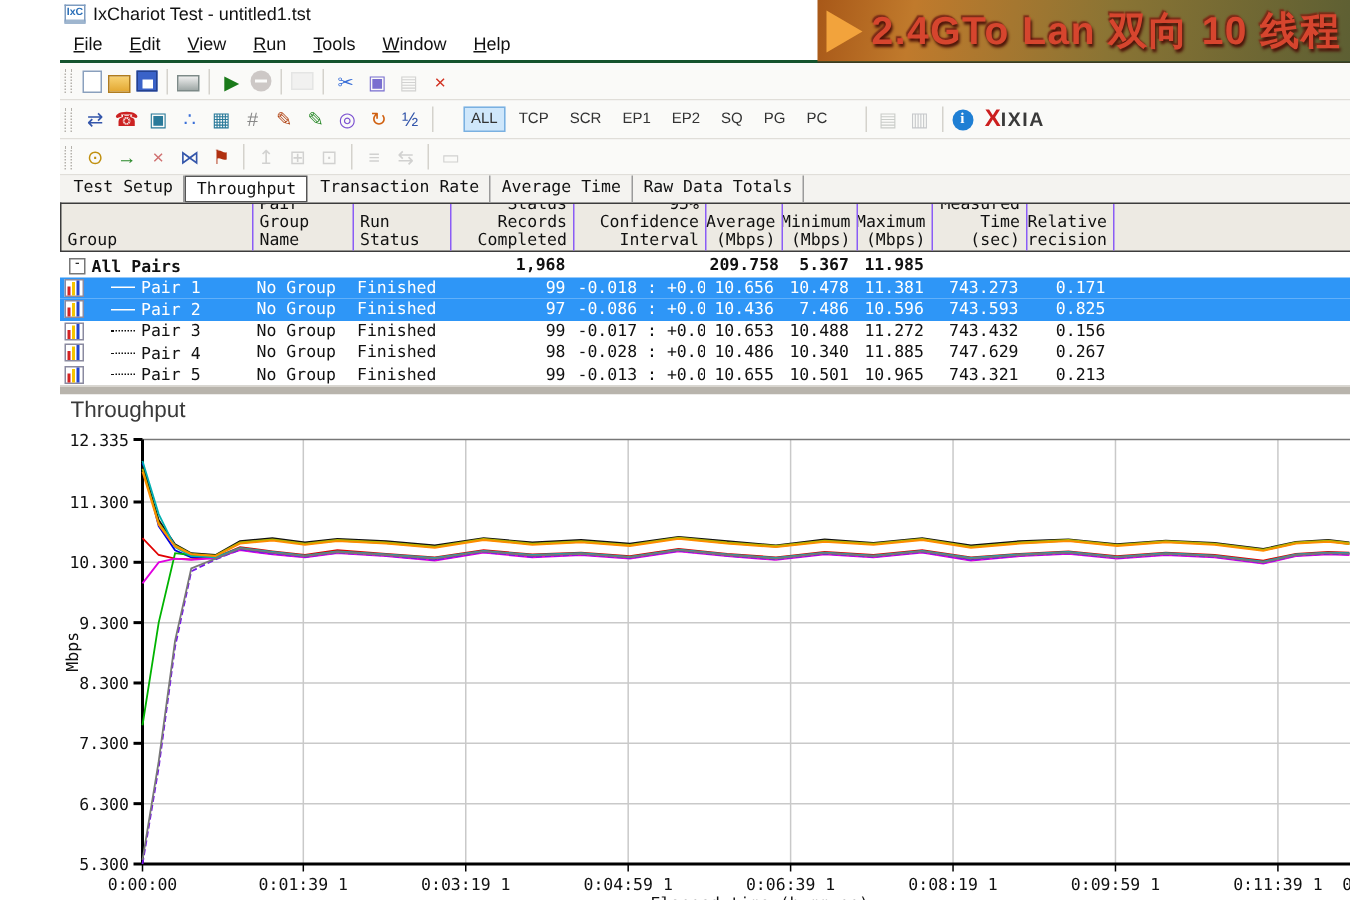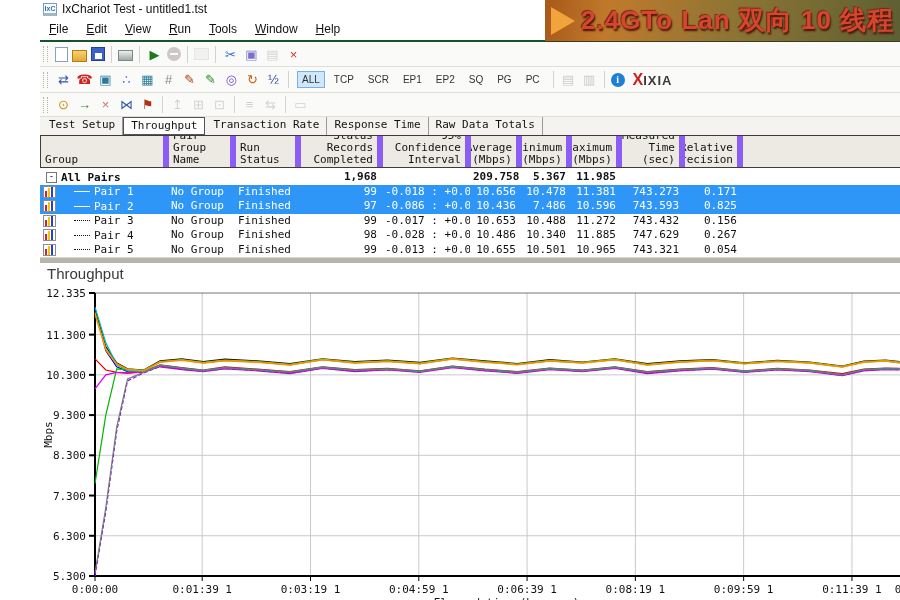--- a/index.html
+++ b/index.html
@@ -31,38 +31,38 @@
   .ic-doc{background:#fff;border:1px solid #8aa0bd;width:13px;height:15px;}
   .ic-folder{background:linear-gradient(#f8d272,#e3a832);border:1px solid #b07c1e;height:12px;width:15px;margin-top:3px;}
   .ic-save{background:#3a62c8;border:1px solid #24418e;width:14px;height:14px;position:relative;}
   .ic-save::after{content:"";position:absolute;left:3px;bottom:1px;width:7px;height:6px;background:#fff;}
   .ic-print{background:linear-gradient(#efefef,#9fa8a6);border:1px solid #7d8a88;width:15px;height:11px;margin-top:3px;}
   .ic-stop{background:#e05248;border-radius:50%;width:14px;height:14px;position:relative;}
   .ic-stop::after{content:"";position:absolute;left:3px;top:6px;width:8px;height:2px;background:#fff;}
   .ic-img{background:#dfe4ea;border:1px solid #b7c0cc;width:15px;height:12px;}
   .ic-info{background:#1f7fd4;border-radius:50%;color:#fff !important;font-size:10px;
            font-weight:bold;width:14px;height:14px;font-family:"Liberation Serif",serif;}
-  .filters{display:flex;align-items:center;margin:0 2px;}
+  .filters{display:flex;align-items:center;margin:0 14px;}
   .filter{font-size:10px;color:#333;padding:2px 4px;margin:0 2px;cursor:pointer;border:1px solid transparent;}
   .filter.active{background:#cfe7fb;border:1px solid #7ab0e0;}
   .brand{display:flex;align-items:baseline;margin-left:6px;cursor:default;}
   .brand .bx{color:#cc1f1f;font-size:16px;font-weight:bold;}
   .brand .bn{color:#3a3a3a;font-size:13px;font-weight:bold;letter-spacing:1px;}
 
   
   .tabbar{height:18px;display:flex;background:#f4f3f0;
           font:11px "DejaVu Sans Mono",monospace;padding-left:2px;}
   .tab{padding:1px 7px;border-right:1px solid #9a9a9a;color:#111;cursor:pointer;white-space:nowrap;}
   .tab.active{border:1px solid #555;background:#fff;margin-right:1px;}
 
   
   .cols{display:grid;grid-template-columns:128px 67px 65px 82px 88px 51px 50px 50px 63px 58px 1fr;}
   #thead{height:33px;box-sizing:border-box;border-top:1px solid #3c3c3c;
          border-bottom:1px solid #3c3c3c;border-left:1px solid #3c3c3c;background:#edeae3;}
-  .hcell{border-right:6px solid #8b5cf6;padding:1px 4px;font:11px/12px "DejaVu Sans Mono",monospace;
+  .hcell{border-right:1px solid #8b5cf6;padding:1px 4px;font:11px/12px "DejaVu Sans Mono",monospace;
          display:flex;align-items:flex-end;white-space:pre-line;color:#111;overflow:hidden;box-sizing:border-box;}
   .hcell.right{justify-content:flex-end;text-align:right;}
   #tbody{height:87px;background:#fff;}
   .trow{height:14.5px;line-height:14.5px;font:11px "DejaVu Sans Mono",monospace;color:#111;cursor:default;}
   .cell{overflow:hidden;white-space:nowrap;padding:0 3px;box-sizing:border-box;}
   .num{text-align:right;padding-right:5px;}
   .b{font-weight:bold;}
   .sel{background:#2e96f7;color:#fff;}
   .allpairs{font-weight:bold;margin-top:2px;}
   .gcell{display:flex;align-items:center;}
@@ -185,21 +185,21 @@
       <span class="ticon dis" style="color: rgb(136, 136, 136);">≡</span>
       <span class="ticon dis" style="color: rgb(136, 136, 136);">⇆</span>
       <span class="tsep"></span>
       <span class="ticon dis" style="color: rgb(136, 136, 136);">▭</span>
     </div>
 
   <div class="tabbar" id="tabbar">
       <span class="tab">Test Setup</span>
       <span class="tab active">Throughput</span>
       <span class="tab">Transaction Rate</span>
-      <span class="tab">Response Time</span>
+      <span class="tab">Average Time</span>
       <span class="tab">Raw Data Totals</span>
     </div>
 
   <div class="grid">
     <div class="cols" id="thead">
         <div class="hcell">Group</div>
         <div class="hcell">Pair Group
 Name</div>
         <div class="hcell">Run Status</div>
         <div class="hcell right">Status Records
@@ -330,21 +330,21 @@
             <span>Pair 5</span>
           </div>
           <div class="cell">No Group</div>
           <div class="cell">Finished</div>
           <div class="cell num">99</div>
           <div class="cell num">-0.013 : +0.013</div>
           <div class="cell num">10.655</div>
           <div class="cell num">10.501</div>
           <div class="cell num">10.965</div>
           <div class="cell num">743.321</div>
-          <div class="cell num">0.054</div>
+          <div class="cell num">0.213</div>
           <div class="cell"></div>
         </div>
       </div>
   </div>
 
   <div class="splitter"></div>
 
   <div class="chartpane">
     <div class="chart-title">Throughput</div>
     <svg id="chart" width="900" height="345">

